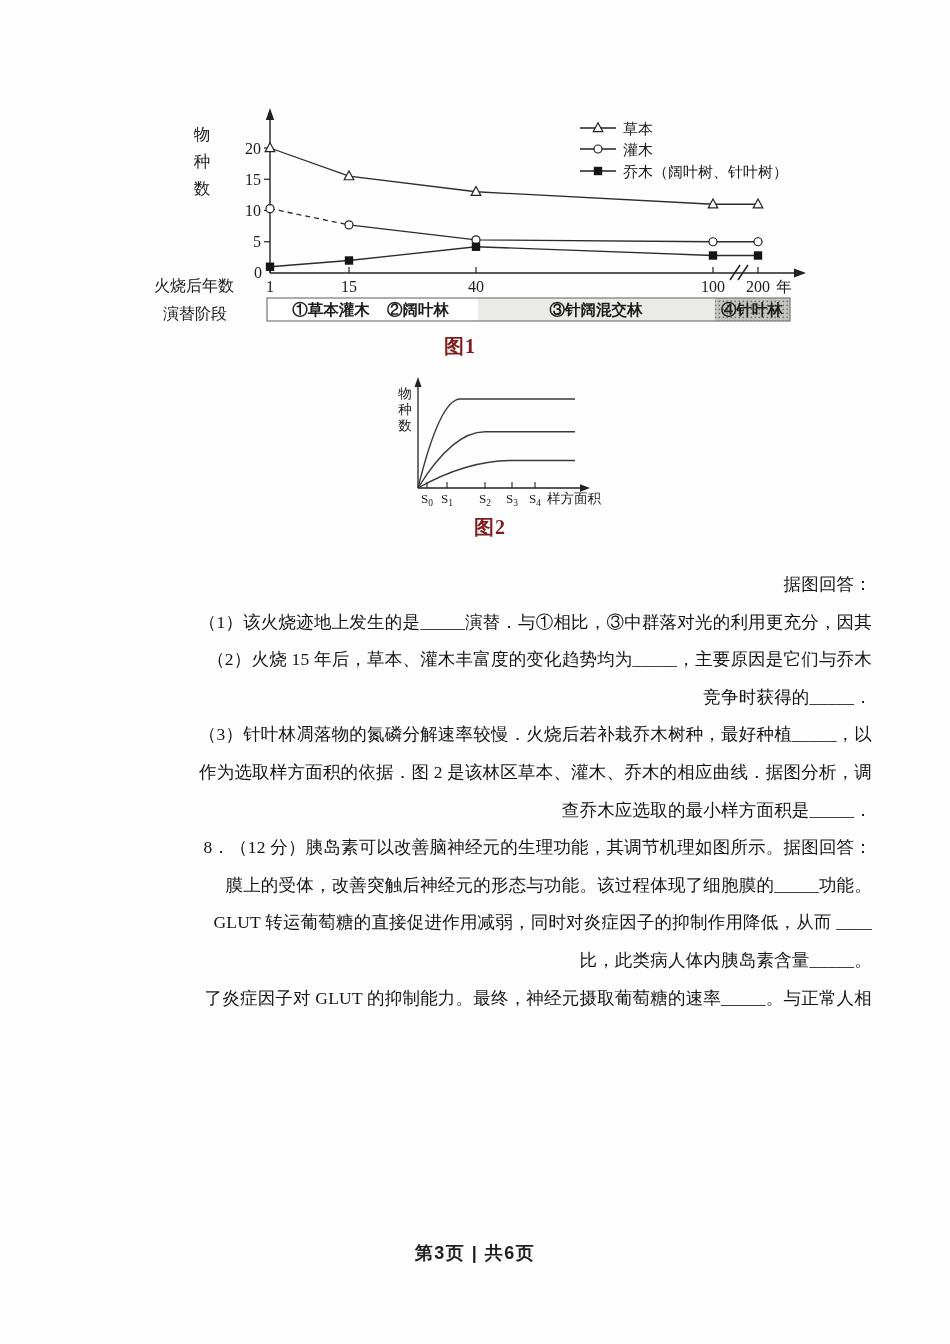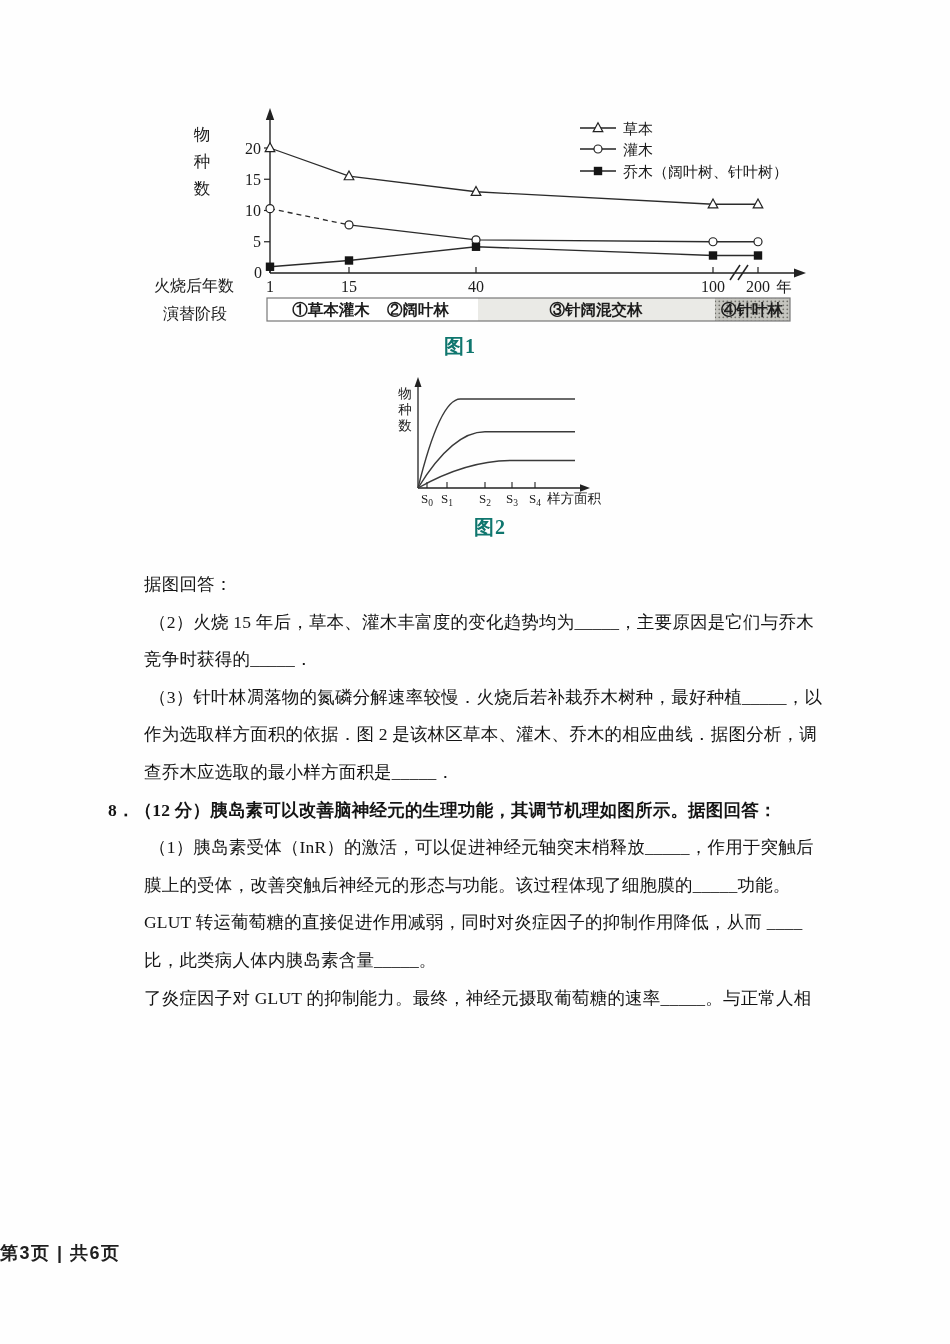--- a/index.html
+++ b/index.html
@@ -6,34 +6,34 @@
   html,body { background:#ffffff; }
   .page {
     position:relative; width:950px; height:1344px; background:#fefefe;
     font-family:"Liberation Serif","DejaVu Serif",serif; color:#1a1a1a;
     overflow:hidden;
   }
   svg { position:absolute; }
   svg text { font-family:"Liberation Serif","DejaVu Serif",serif; fill:#1c1c1c; }
   .fig-caption {
     position:absolute; text-align:center; font-size:20px; font-weight:700;
-    color:#0f766e; letter-spacing:1px;
+    color:#7f1d1d; letter-spacing:1px;
   }
   .cap1 { left:425px; top:333px; width:70px; }
   .cap2 { left:455px; top:514px; width:70px; }
   .text-block {
     position:absolute; left:0; top:566px; width:872px;
-    font-size:17.5px; line-height:37.6px; letter-spacing:0.2px; color:#141414;
+    font-size:17.5px; line-height:37.6px; letter-spacing:0.2px; color:#141414;text-align:right;
   }
   .line { white-space:nowrap; }
-  .ind-q { padding-left:108px;font-weight:bold; }  
+  .ind-q { padding-left:108px; }  
   .ind-p { padding-left:149px; }  
   .ind-c { padding-left:144px; }  
   .footer {
-    position:absolute; top:1241px; left:0; width:950px; 
+    position:absolute; top:1241px; left:0; width:950px; text-align:center;
     font-family:"Liberation Sans","DejaVu Sans",sans-serif;
     font-size:18px; font-weight:600; letter-spacing:1.5px; color:#1f1f1f;
   }
 </style>
 </head>
 <body>
 
 <div class="page">
 
   <svg id="fig1-svg" style="left:150px; top:92px;" width="680" height="262" viewBox="0 0 680 262">
@@ -134,27 +134,27 @@
       <text x="150" y="131" font-size="13" text-anchor="middle"><tspan>S</tspan><tspan dy="3" font-size="9.5">4</tspan></text>
       <text x="162" y="131" font-size="13.5">样方面积</text>
       <path d="M 33 116 C 46.536 60.79520000000001, 60.918000000000006 26.960000000000008, 75.30000000000001 26.960000000000008 L 190 26.960000000000008" fill="none" stroke="#3a3a3a" stroke-width="1.4"></path>
       <path d="M 33 116 C 54.44 81.16839999999999, 77.22 59.82, 100 59.82 L 190 59.82" fill="none" stroke="#3a3a3a" stroke-width="1.4"></path>
       <path d="M 33 116 C 63.08 98.9128, 95.04 88.44, 127 88.44 L 190 88.44" fill="none" stroke="#3a3a3a" stroke-width="1.4"></path>
     </svg>
   <div class="fig-caption cap2">图2</div>
 
   <div class="text-block">
     <div class="line ind-c">据图回答：</div>
+    <div class="line ind-p">（1）该火烧迹地上发生的是_____演替．与①相比，③中群落对光的利用更充分，因其</div>
     <div class="line ind-p">（2）火烧 15 年后，草本、灌木丰富度的变化趋势均为_____，主要原因是它们与乔木</div>
     <div class="line ind-c">竞争时获得的_____．</div>
     <div class="line ind-p">（3）针叶林凋落物的氮磷分解速率较慢．火烧后若补栽乔木树种，最好种植_____，以</div>
     <div class="line ind-c">作为选取样方面积的依据．图 2 是该林区草本、灌木、乔木的相应曲线．据图分析，调</div>
     <div class="line ind-c">查乔木应选取的最小样方面积是_____．</div>
     <div class="line ind-q">8．（12 分）胰岛素可以改善脑神经元的生理功能，其调节机理如图所示。据图回答：</div>
-    <div class="line ind-p">（1）胰岛素受体（InR）的激活，可以促进神经元轴突末梢释放_____，作用于突触后</div>
     <div class="line ind-c">膜上的受体，改善突触后神经元的形态与功能。该过程体现了细胞膜的_____功能。</div>
     <div class="line ind-c">GLUT 转运葡萄糖的直接促进作用减弱，同时对炎症因子的抑制作用降低，从而 ____</div>
     <div class="line ind-c">比，此类病人体内胰岛素含量_____。</div>
     <div class="line ind-c">了炎症因子对 GLUT 的抑制能力。最终，神经元摄取葡萄糖的速率_____。与正常人相</div>
   </div>
 
   <div class="footer">第3页 | 共6页</div>
 </div>
 
 </body></html>

